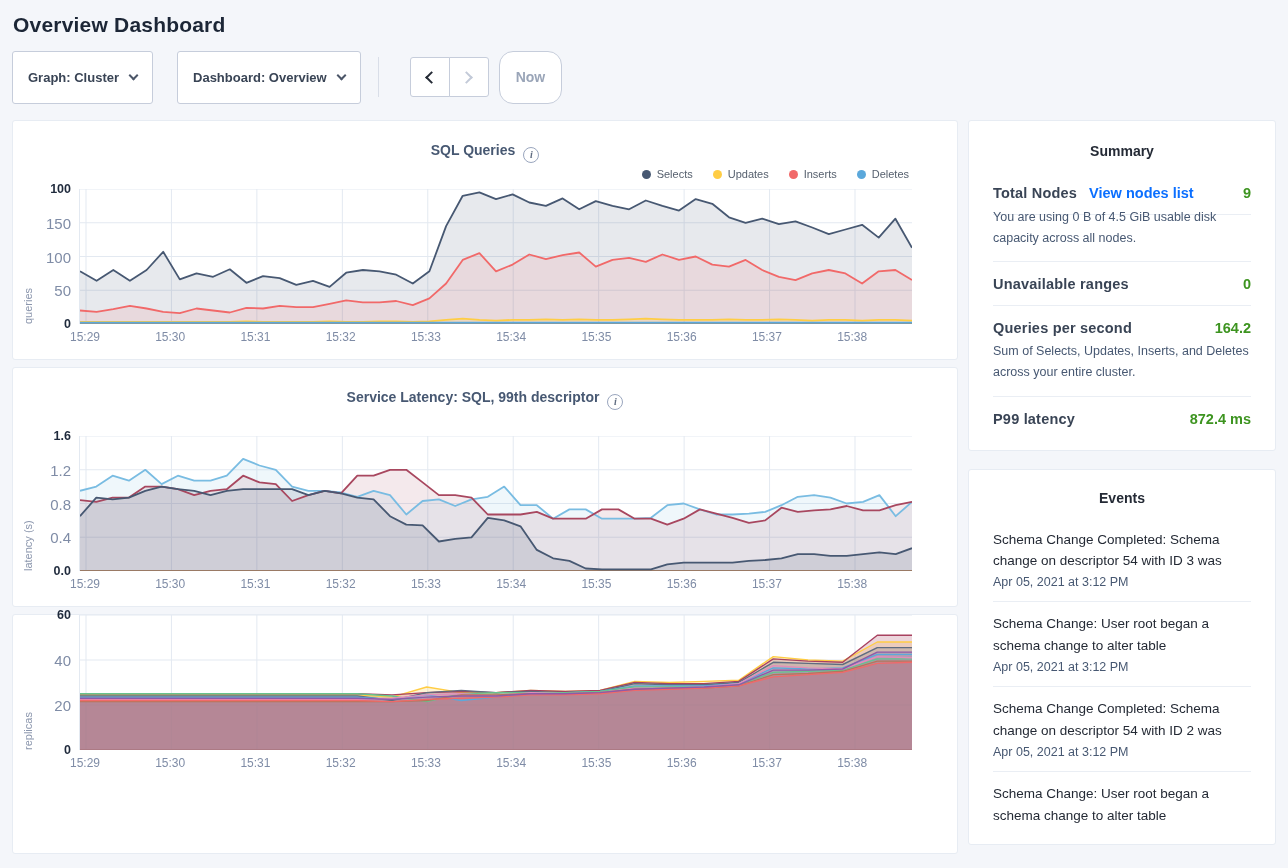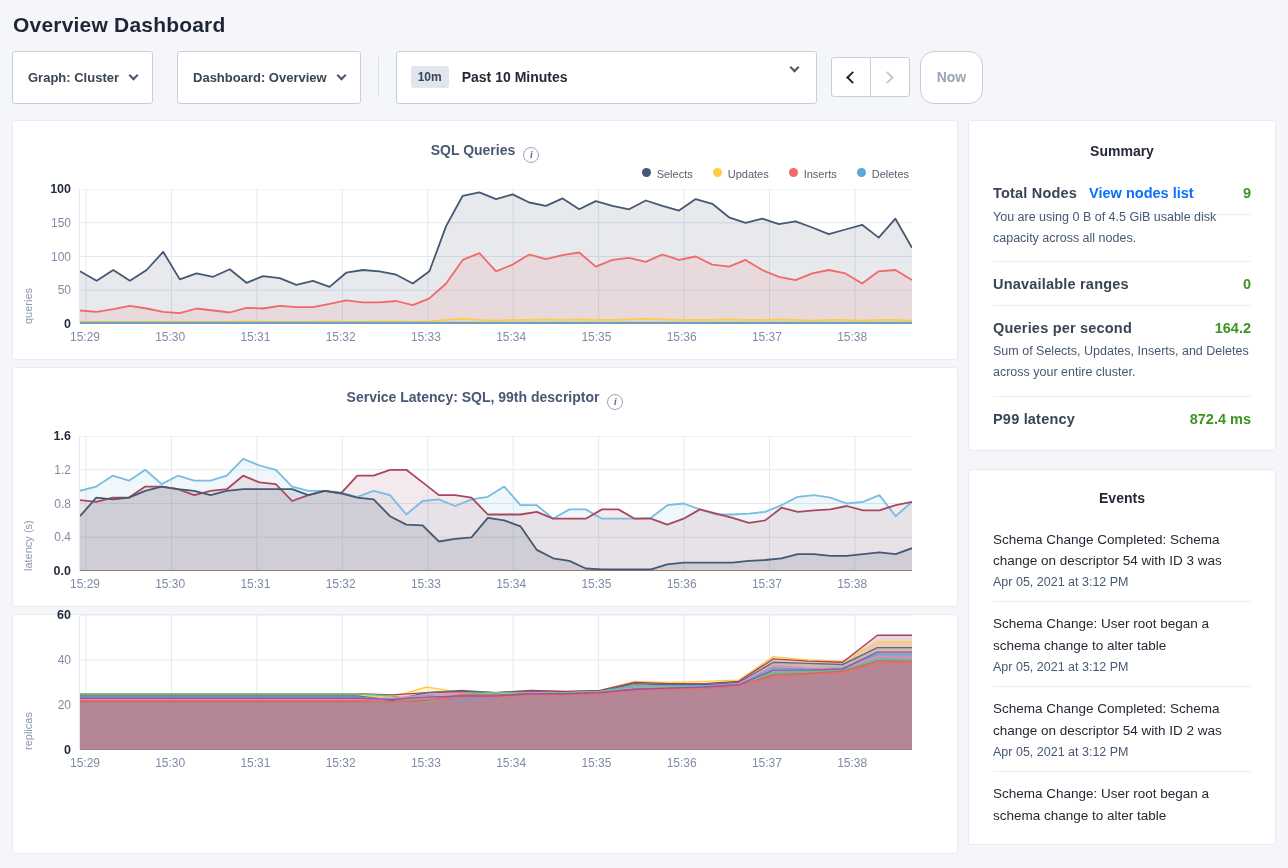--- a/index.html
+++ b/index.html
@@ -37,25 +37,25 @@
   .charts-col { flex:1; min-width:0; }
   .side-col { width:308px; flex:none; }
   .panel { background:#fff; border:1px solid #E7ECF3; border-radius:3px; }
 
   
   .chart-panel { height:240px; margin-bottom:7px; position:relative; }
   .chart-head { height:68px; position:relative; }
   .chart-title { position:absolute; top:21px; left:0; right:0; text-align:center; font-size:14px; font-weight:700; color:#475872; }
   .info-icon { display:inline-flex; align-items:center; justify-content:center; width:16px; height:16px; border:1.5px solid #9AA6BE; border-radius:50%; font-size:10px; font-weight:700; color:#5F6C80; margin-left:8px; vertical-align:-3px; cursor:pointer; font-family:"Liberation Serif", serif; font-style:italic; }
   .legend { position:absolute; right:48px; top:47px; display:flex; gap:20px; }
-  .legend-item { display:flex; gap:6px; font-size:11px; color:#56606E; cursor:pointer; }
+  .legend-item { display:flex; align-items:center; gap:6px; font-size:11px; color:#56606E; cursor:pointer; }
   .legend-dot { width:9px; height:9px; border-radius:50%; }
   .plot-wrap { position:relative; margin-left:66px; margin-right:48px; height:135px; border-left:1px solid #E3E9F1; }
   .plot-wrap svg { display:block; }
-  .ytick { position:absolute; right:calc(100% + 9px); transform:translateY(-50%); font-size:12px; color:#7F8CA6; white-space:nowrap; }
+  .ytick { position:absolute; right:calc(100% + 9px); transform:translateY(-50%); font-size:15px; color:#7F8CA6; white-space:nowrap; }
   .ytick.bold { font-weight:700; color:#1F2A3C; font-size:12.5px; }
   .ylabel { position:absolute; left:-58px; top:0; height:100%; display:flex; align-items:center; font-size:11px; color:#8B96AD; writing-mode:vertical-rl; transform:rotate(180deg); }
   .xticks { margin-left:66px; margin-right:48px; position:relative; height:22px; }
   .xtick { position:absolute; top:6px; transform:translateX(-50%); font-size:12px; color:#7F8CA6; }
 
   
   .summary-panel { padding:20px 24px 10px 24px; }
   .side-title { text-align:center; font-weight:700; font-size:14px; color:#242A35; padding:2px 0 12px 0; }
   .srow { display:flex; align-items:baseline; padding:14px 0 13px 0; }
   .srow-label { font-weight:700; color:#394455; font-size:14.5px; letter-spacing:.2px; }
@@ -80,25 +80,20 @@
   <div class="btn">
     <span>Graph: Cluster</span>
     <span class="chev"></span>
   </div>
   <div class="gap24"></div>
   <div class="btn">
     <span>Dashboard: Overview</span>
     <span class="chev"></span>
   </div>
   <div class="vdiv"></div>
-  <div class="btn time-sel">
-    <span class="time-badge">10m</span>
-    <span class="time-label">Past 10 Minutes</span>
-    <span class="chev"></span>
-  </div>
   <div class="gap14"></div>
   <div style="display:flex;">
     <div class="abtn prev">
         <span class="achev left"></span>
       </div>
     <div class="abtn next">
         <span class="achev right"></span>
       </div>
   </div>
   <div class="gap10"></div>

